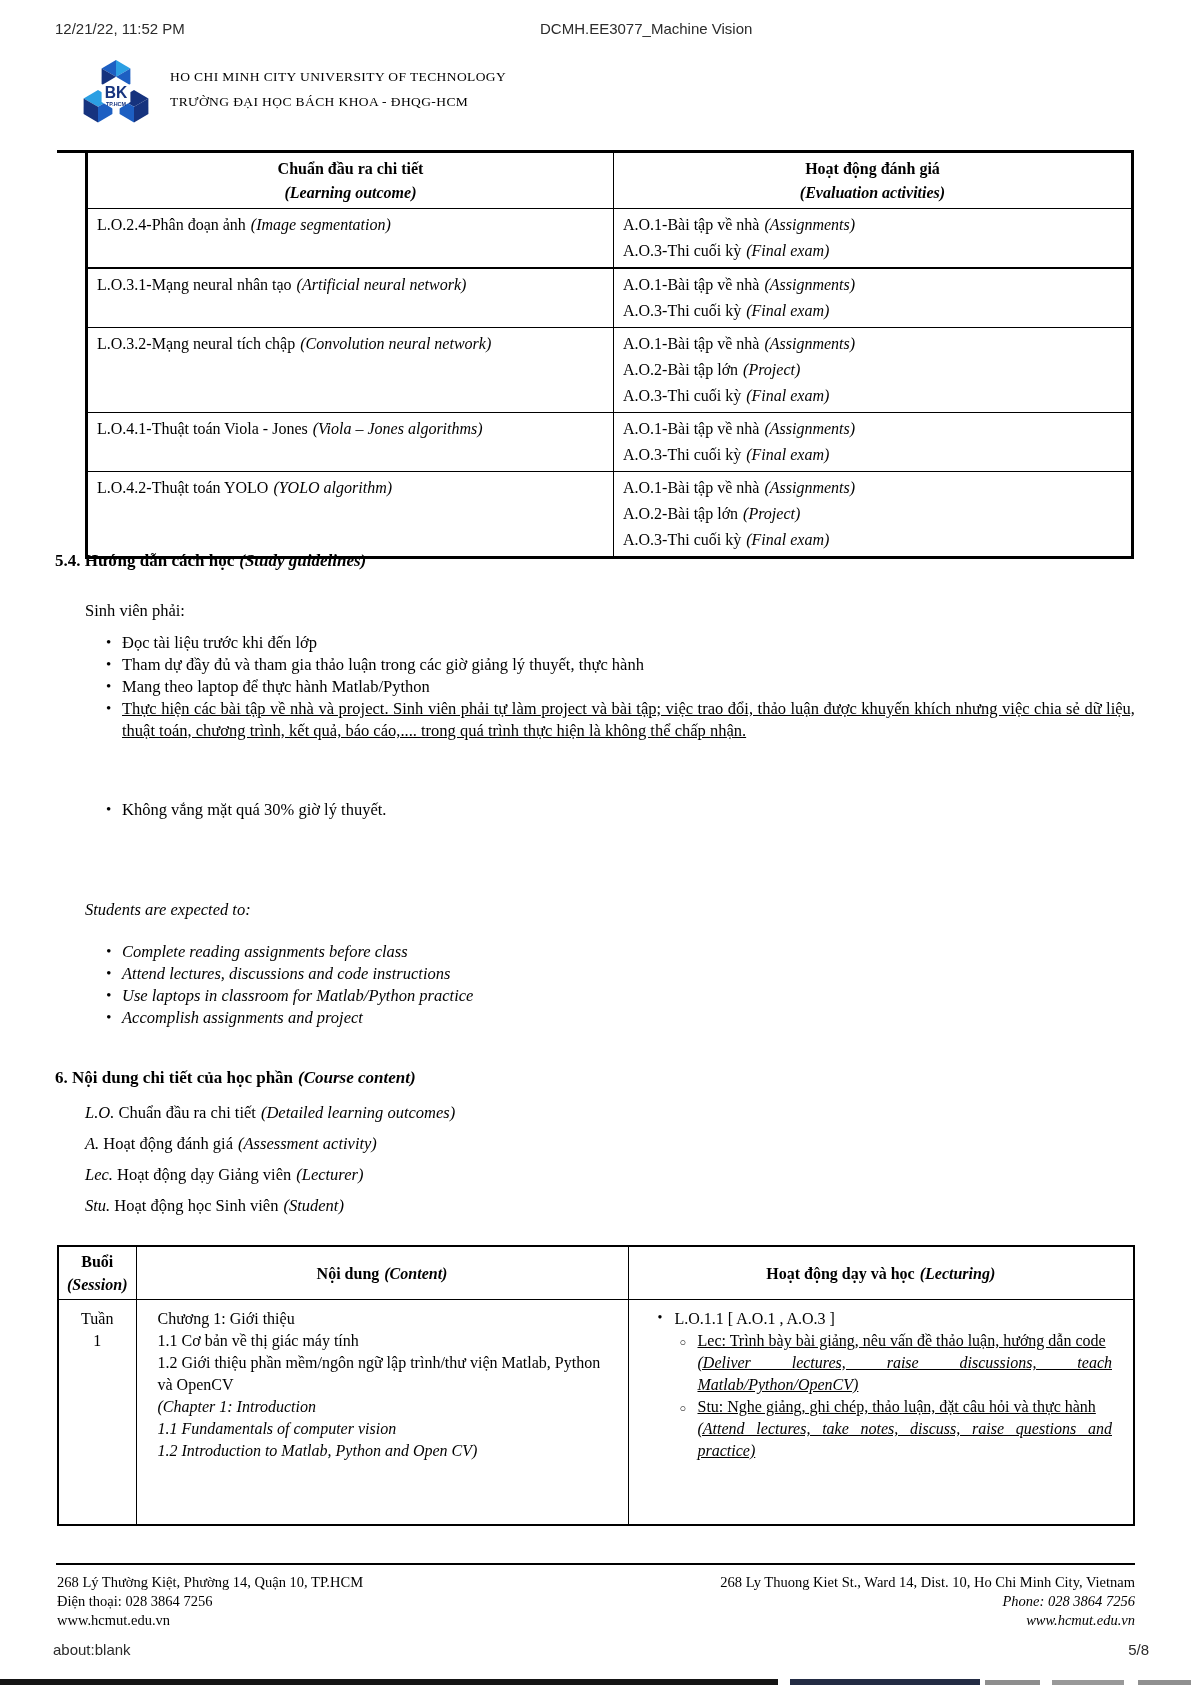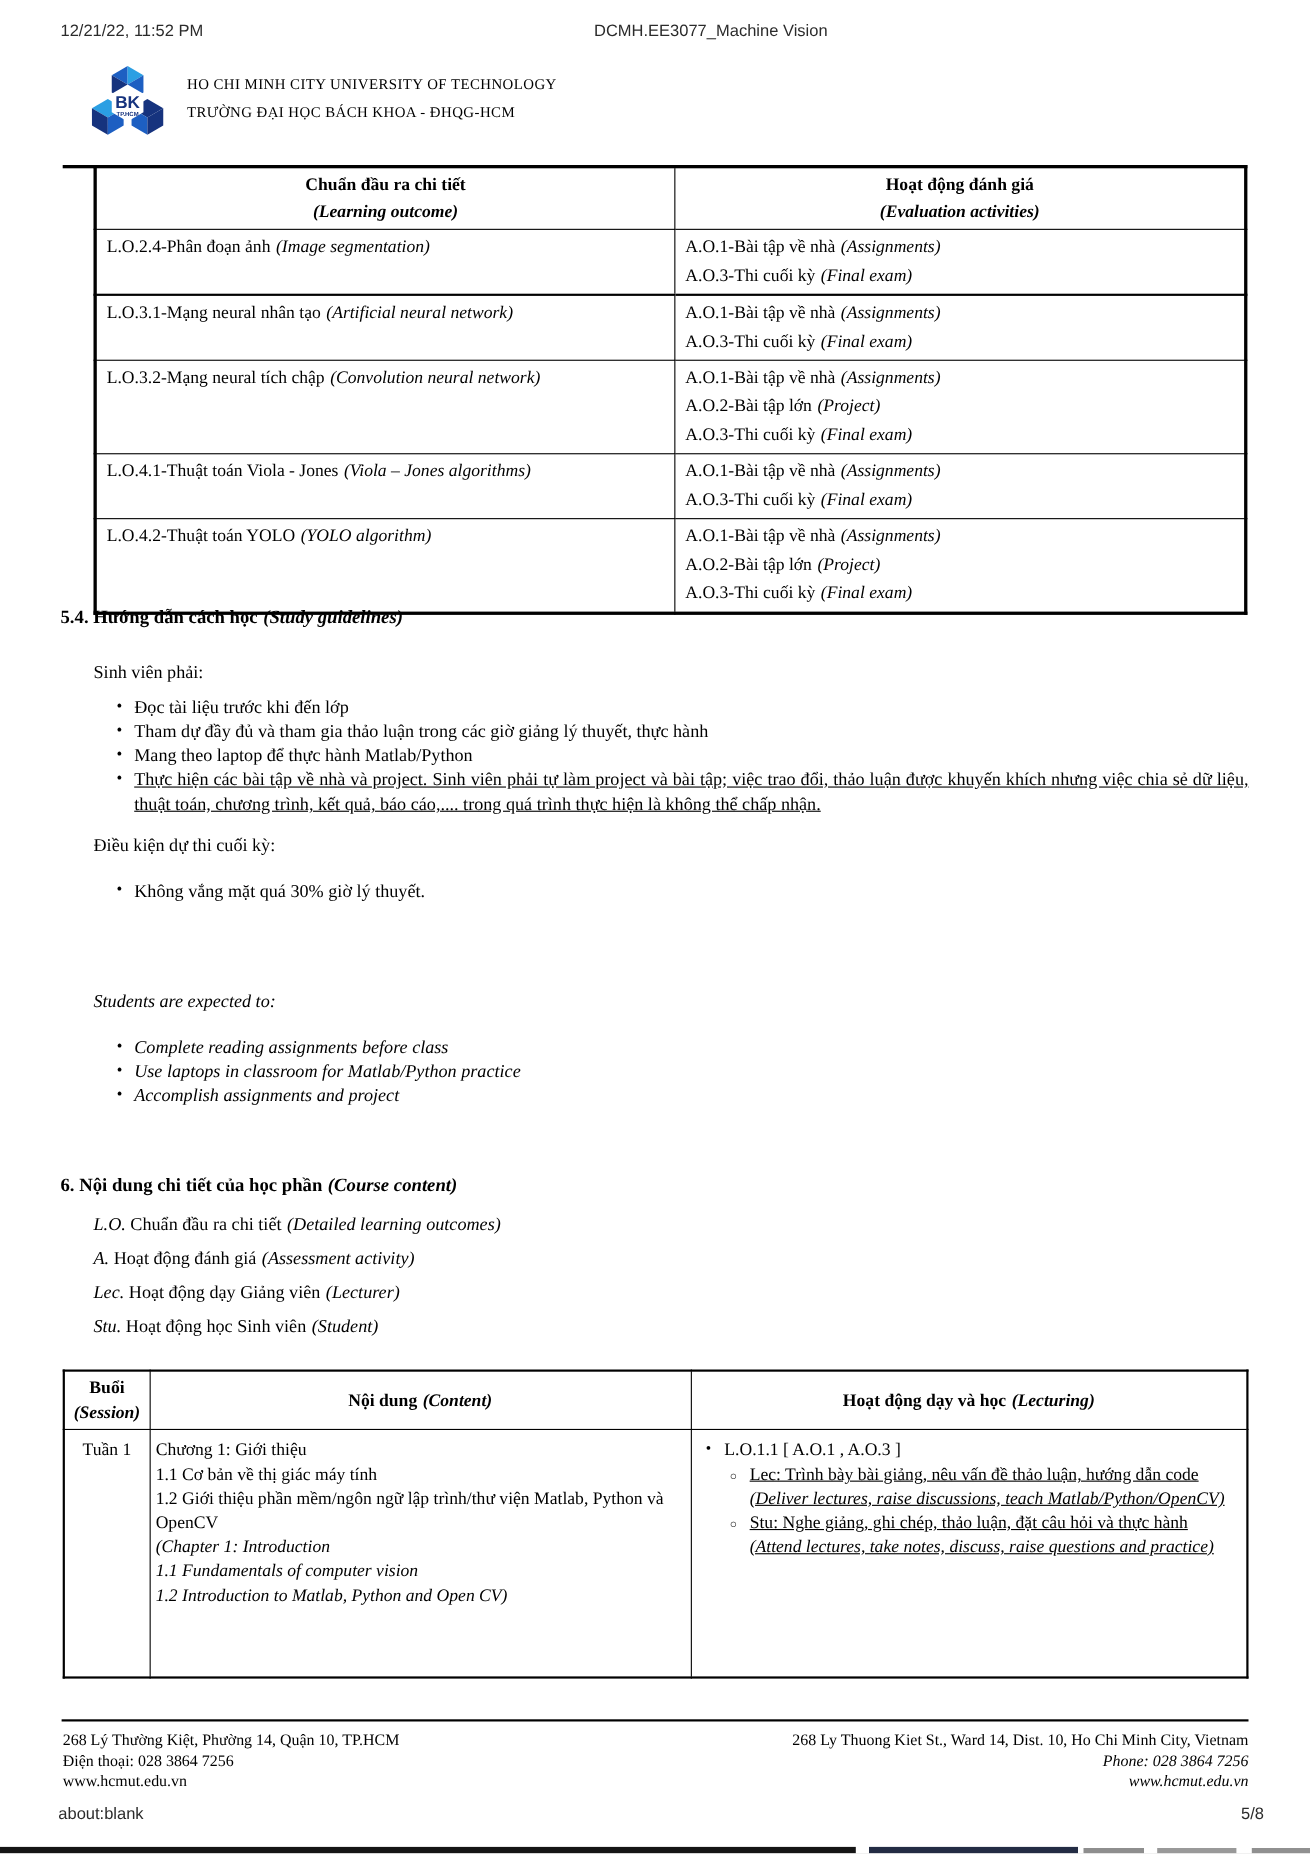--- a/index.html
+++ b/index.html
@@ -47,21 +47,21 @@
   .blist .just { text-align: justify; }
   .i-list .li { font-style: italic; }
 
   .def-line { font-size: 16.5px; padding-left: 30px; }
 
   
   .t2 { position: absolute; left: 57px; top: 1245px; width: 1078px; border: 2.5px solid #000; font-size: 16px; }
   .t2 th, .t2 td { border: 1.5px solid #000; vertical-align: top; }
   .t2 thead th { text-align: center; font-weight: bold; line-height: 23px; padding: 3px 6px; height: 53px; vertical-align: middle; }
   .t2 .cs { width: 78px; } .t2 .cc { width: 492px; }
-  .t2 tbody td { height: 225px; padding: 8px 5px; line-height: 22px; }
+  .t2 tbody td { height: 225px; padding: 8px 21px; line-height: 22px; }
   .t2 .session-cell { text-align: center; }
   .lo-ref-line { position: relative; padding-left: 25px; }
   .lo-ref-line::before { content: "\2022"; position: absolute; left: 8px; top: -1px; font-size: 14px; }
   .sub { position: relative; padding-left: 48px; }
   .sub-marker { position: absolute; left: 30px; top: 1px; font-size: 11px; }
   .just { text-align: justify; text-decoration: underline; }
 
   
   .footer-rule { position: absolute; left: 56px; top: 1563px; width: 1079px; height: 1.5px; background: #000; }
   .foot { position: absolute; top: 1573px; left: 55px; width: 1080px; font-size: 14.5px; line-height: 19px; }
@@ -165,27 +165,27 @@
   <div class="abs h-bold" style="top:551px">
     <span>5.4. Hướng dẫn cách học</span><span class="en">(Study guidelines)</span>
   </div>
   <div class="abs body-txt indent" style="top:601px">Sinh viên phải:</div>
   <div class="abs blist" style="top:632px">
     <div class="li">Đọc tài liệu trước khi đến lớp</div>
     <div class="li">Tham dự đầy đủ và tham gia thảo luận trong các giờ giảng lý thuyết, thực hành</div>
     <div class="li">Mang theo laptop để thực hành Matlab/Python</div>
     <div class="li just">Thực hiện các bài tập về nhà và project. Sinh viên phải tự làm project và bài tập; việc trao đổi, thảo luận được khuyến khích nhưng việc chia sẻ dữ liệu, thuật toán, chương trình, kết quả, báo cáo,.... trong quá trình thực hiện là không thể chấp nhận.</div>
   </div>
-  <div class="abs body-txt indent" style="top:759px">Điều kiện dự thi cuối kỳ:</div>
   <div class="abs blist" style="top:799px">
     <div class="li">Không vắng mặt quá 30% giờ lý thuyết.</div>
   </div>
   <div class="abs body-txt indent i" style="top:900px">Students are expected to:</div>
   <div class="abs blist i-list" style="top:941px">
     <div class="li">Complete reading assignments before class</div>
+    <div class="li">Attend lectures, discussions and code instructions</div>
     <div class="li">Use laptops in classroom for Matlab/Python practice</div>
     <div class="li">Accomplish assignments and project</div>
   </div>
 
   <div class="abs h-bold" style="top:1068px">
     <span>6. Nội dung chi tiết của học phần</span><span class="en">(Course content)</span>
   </div>
   <div class="abs def-line" style="top:1103px">
     <span class="i">L.O.</span> <span>Chuẩn đầu ra chi tiết</span><span class="en">(Detailed learning outcomes)</span>
   </div>

